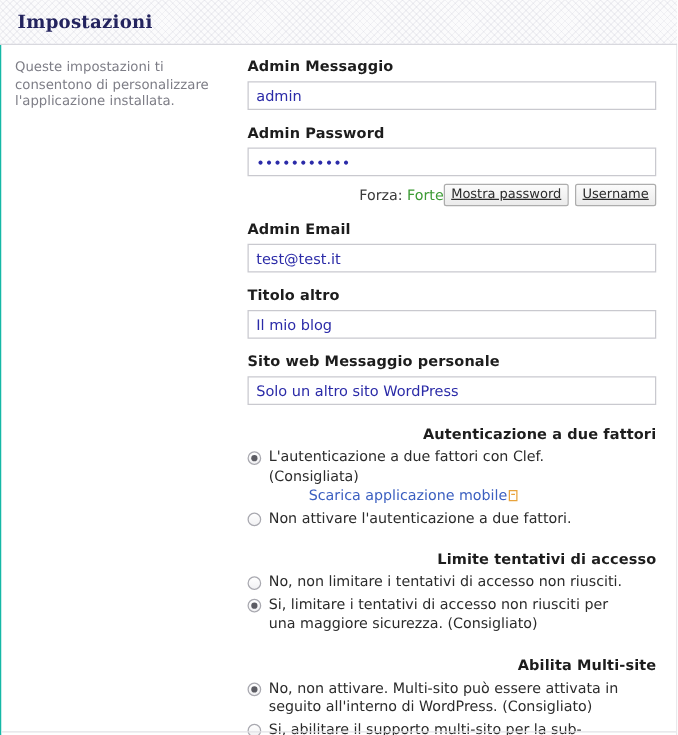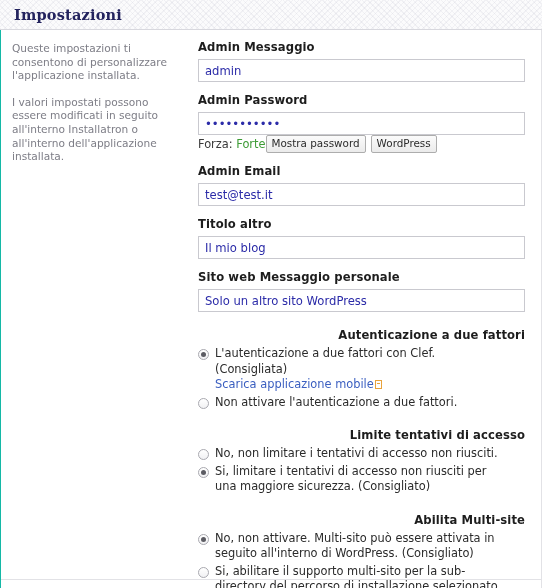--- a/index.html
+++ b/index.html
@@ -15,21 +15,21 @@
     position: relative;
     width: 542px;
     height: 588px;
     background: #ffffff;
     overflow: hidden;
   }
 
   
   .panel-header {
     position: relative;
-    height: 30px;
+    height: 36px;
     background-color: #fbfbfc;
     background-image:
       repeating-linear-gradient(45deg, rgba(170,170,190,0.13) 0px, rgba(170,170,190,0.13) 1px, rgba(0,0,0,0) 1px, rgba(0,0,0,0) 4px),
       repeating-linear-gradient(-45deg, rgba(170,170,190,0.13) 0px, rgba(170,170,190,0.13) 1px, rgba(0,0,0,0) 1px, rgba(0,0,0,0) 4px);
     border-bottom: 1px solid #d8d8de;
     display: flex;
     align-items: center;
   }
   .panel-header-title {
     margin-left: 14px;
@@ -97,41 +97,43 @@
     font-family: "DejaVu Sans", "Liberation Sans", sans-serif;
     font-size: 11.6px;
     line-height: 19px;
     outline: none;
   }
   .text-input::placeholder { color: #9a9aa8; }
 
   .pw-row {
     display: flex;
     align-items: center;
-    justify-content: flex-start;
+    justify-content: flex-end;
+    margin-top: 6px;
     height: 18px;
   }
   .strength {
     font-size: 11.4px;
     color: #3a3a3a;
   }
   .strength .val { color: #3d9b35; }
 
   .btn-group { display: flex; gap: 5px; }
   .btn {
     font-family: "DejaVu Sans", "Liberation Sans", sans-serif;
     font-size: 10.4px;
     color: #2b2b2b;
     background: linear-gradient(#fbfbfb, #ebebeb);
     border: 1px solid #adadad;
     border-radius: 2px;
     padding: 2px 5px 3px 5px;
     line-height: 11px;
     cursor: pointer;
     white-space: nowrap;
+    text-decoration: underline;
   }
 
   .spacer-sm { height: 11px; }
   .spacer-md { height: 16px; }
 
   .radio-row {
     display: flex;
     align-items: flex-start;
     margin: 0 0 2px 0;
   }
@@ -157,20 +159,21 @@
     line-height: 15.5px;
     color: #2b2b2b;
     max-width: 292px;
   }
   .sublink {
     display: block;
     font-size: 11.4px;
     line-height: 15.5px;
     color: #3b5fc0;
     text-decoration: none;
+    margin-left: 32px;
   }
   .broken-img-icon {
     display: inline-block;
     width: 7px; height: 9px;
     border: 1px solid #e8a33d;
     margin-left: 1px;
     vertical-align: -1px;
     position: relative;
   }
   .broken-img-icon::after {
@@ -195,41 +198,40 @@
 <div class="panel">
 
   <div class="panel-header">
     <div class="panel-header-title">Impostazioni</div>
   </div>
 
   <div class="panel-body">
 
     <div class="sidebar">
       <p>Queste impostazioni ti consentono di personalizzare l'applicazione installata.</p>
-      <p>I valori impostati possono essere modificati in seguito all'interno Installatron o all'interno dell'applicazione installata.</p>
     </div>
 
     <div class="formcol">
 
       <div class="field-label">Admin Messaggio</div>
       <input class="text-input" type="text" value="admin" style="">
 
       <div class="spacer-sm"></div>
 
       <div class="field-label">Admin Password</div>
       <input class="text-input" type="text" value="•••••••••••" style="">
 
       <div class="pw-row">
         <div class="strength">
           <span>Forza:</span>
           <span class="val">Forte</span>
         </div>
         <div class="btn-group">
           <button class="btn" type="button">Mostra password</button>
-          <button class="btn" type="button">WordPress</button>
+          <button class="btn" type="button">Username</button>
         </div>
       </div>
 
       <div class="spacer-sm"></div>
 
       <div class="field-label">Admin Email</div>
       <input class="text-input" type="text" value="test@test.it" style="">
 
       <div class="spacer-sm"></div>
 

